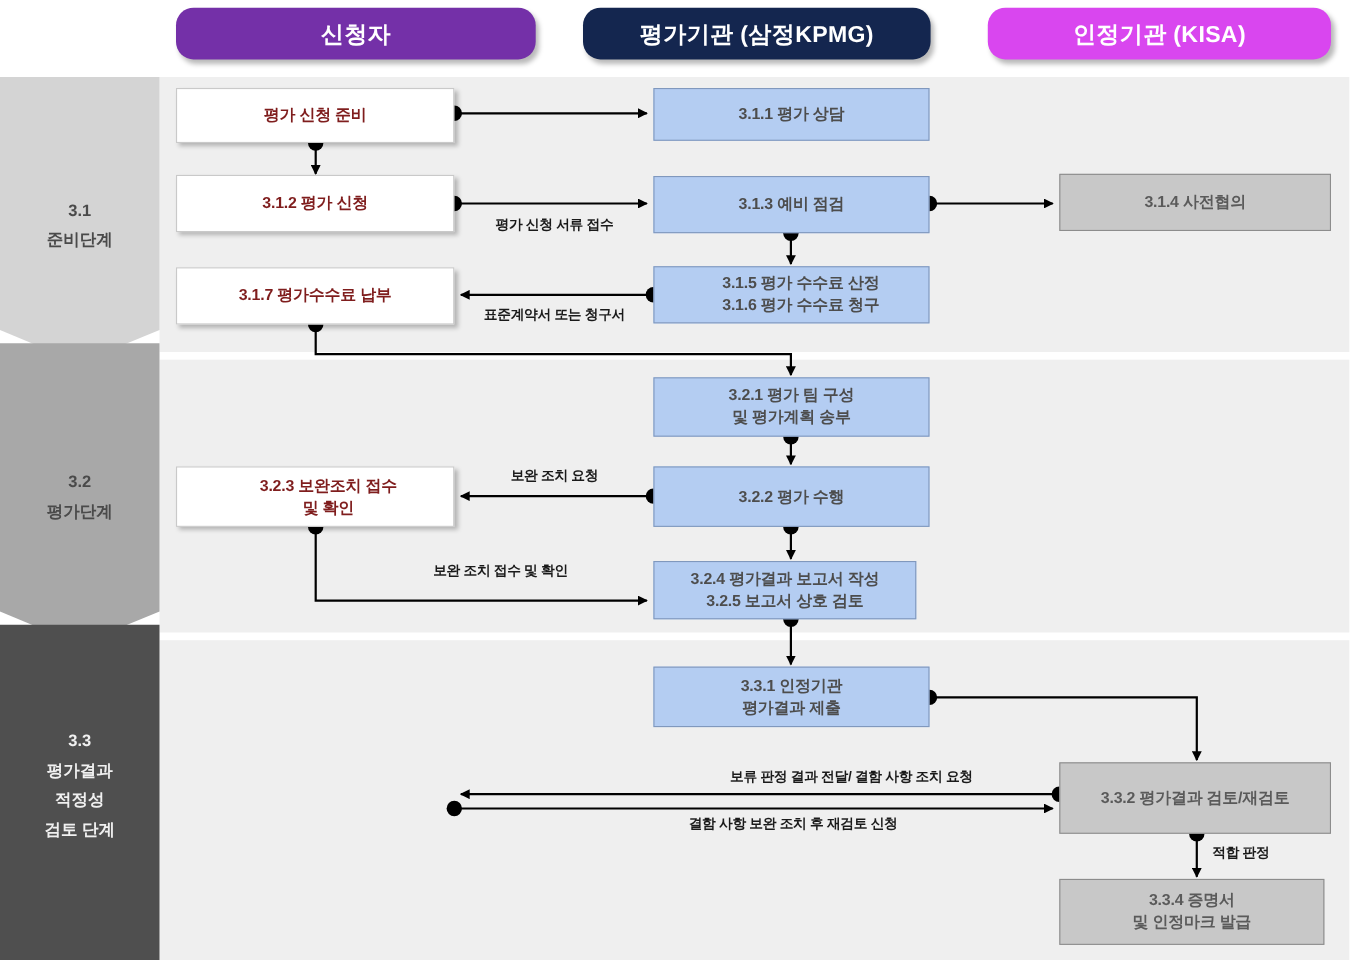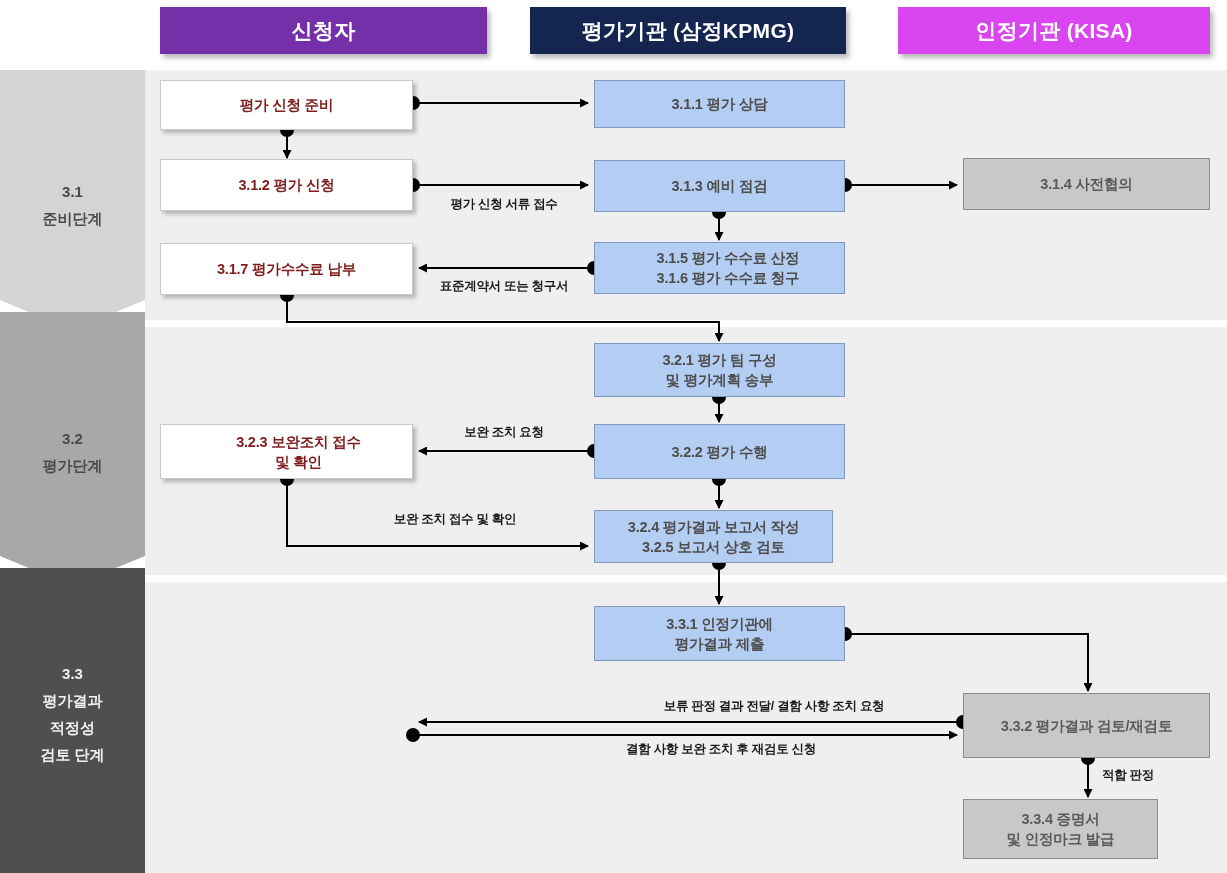--- a/index.html
+++ b/index.html
@@ -4,20 +4,21 @@
 <style>
   html,body{margin:0;padding:0;background:#ffffff;}
   body{font-family:"Liberation Sans","DejaVu Sans",sans-serif;}
   #stage{position:relative;width:1227px;height:873px;overflow:hidden;background:#ffffff;}
 
   
   .lane-header{
     position:absolute;height:47px;display:flex;align-items:center;justify-content:center;
     color:#ffffff;font-weight:bold;font-size:21px;letter-spacing:.3px;
     box-shadow:3px 4px 5px rgba(0,0,0,.28);
+    border-radius:16px;
   }
   .lane-applicant{left:160px;top:7px;width:327px;background:#7430A8;}
   .lane-assessor {left:530px;top:7px;width:316px;background:#14264F;}
   .lane-accredit {left:898px;top:7px;width:312px;background:#d946ef;}
 
   
   .phase-label{
     position:absolute;left:0;width:145px;text-align:center;
     font-weight:bold;font-size:15px;line-height:27px;color:#4a4a4a;
   }
@@ -195,30 +196,30 @@
   <div class="node blue" style="left:594px;top:424px;width:251px;height:55px;">
     <span>3.2.2 평가 수행</span>
   </div>
 
   <div class="node blue" style="left:594px;top:510px;width:239px;height:53px;">
     <span>3.2.4 평가결과 보고서 작성</span>
     <span>3.2.5 보고서 상호 검토</span>
   </div>
 
   <div class="node blue" style="left:594px;top:606px;width:251px;height:55px;">
-    <span>3.3.1 인정기관에</span>
+    <span>3.3.1 인정기관</span>
     <span>평가결과 제출</span>
   </div>
 
 
   <div class="node gray" style="left:963px;top:693px;width:247px;height:65px;">
     <span>3.3.2 평가결과 검토/재검토</span>
   </div>
 
-  <div class="node gray" style="left:963px;top:799px;width:195px;height:60px;">
+  <div class="node gray" style="left:963px;top:799px;width:241px;height:60px;">
     <span>3.3.4 증명서</span>
     <span>및 인정마크 발급</span>
   </div>
 
   <div class="edge-label c" style="left:504px;top:196px;">평가 신청 서류 접수</div>
 
   <div class="edge-label c" style="left:504px;top:278px;">표준계약서 또는 청구서</div>
 
   <div class="edge-label c" style="left:504px;top:424px;">보완 조치 요청</div>
 

